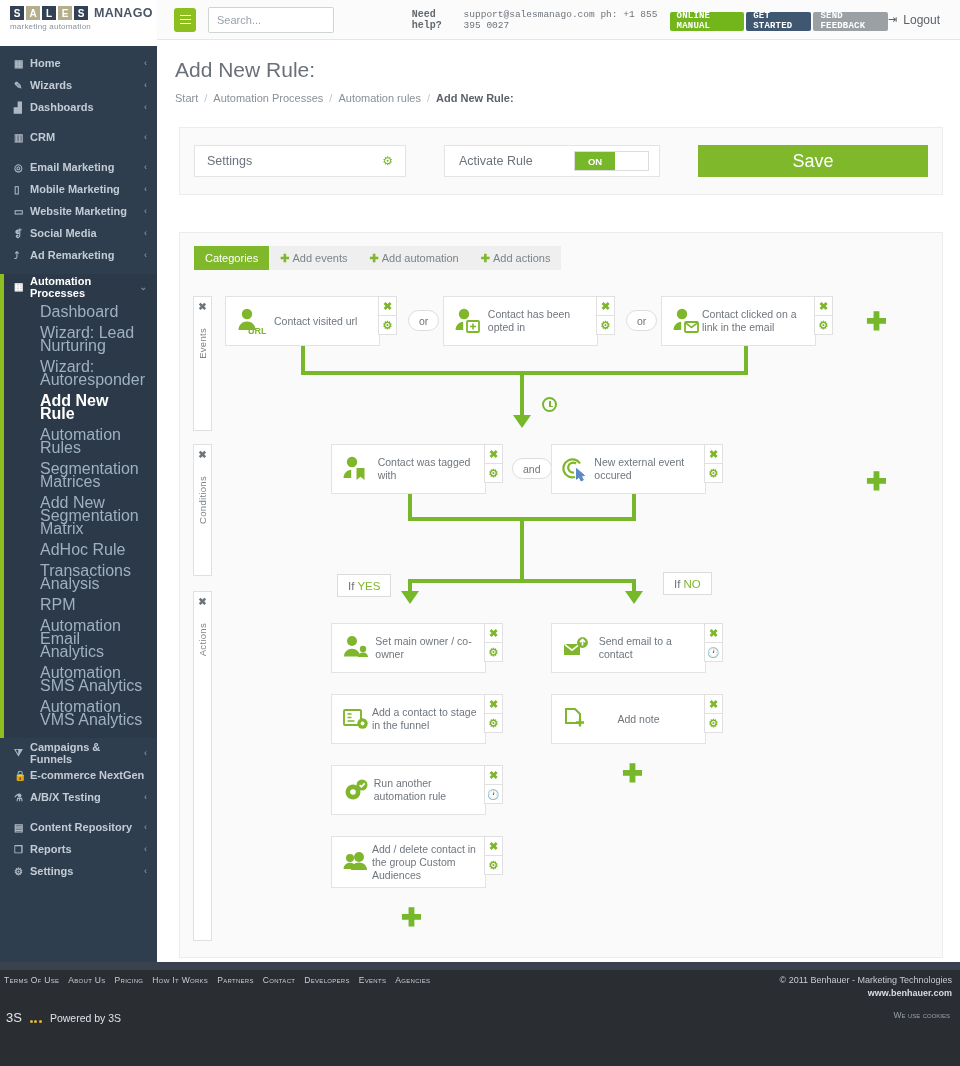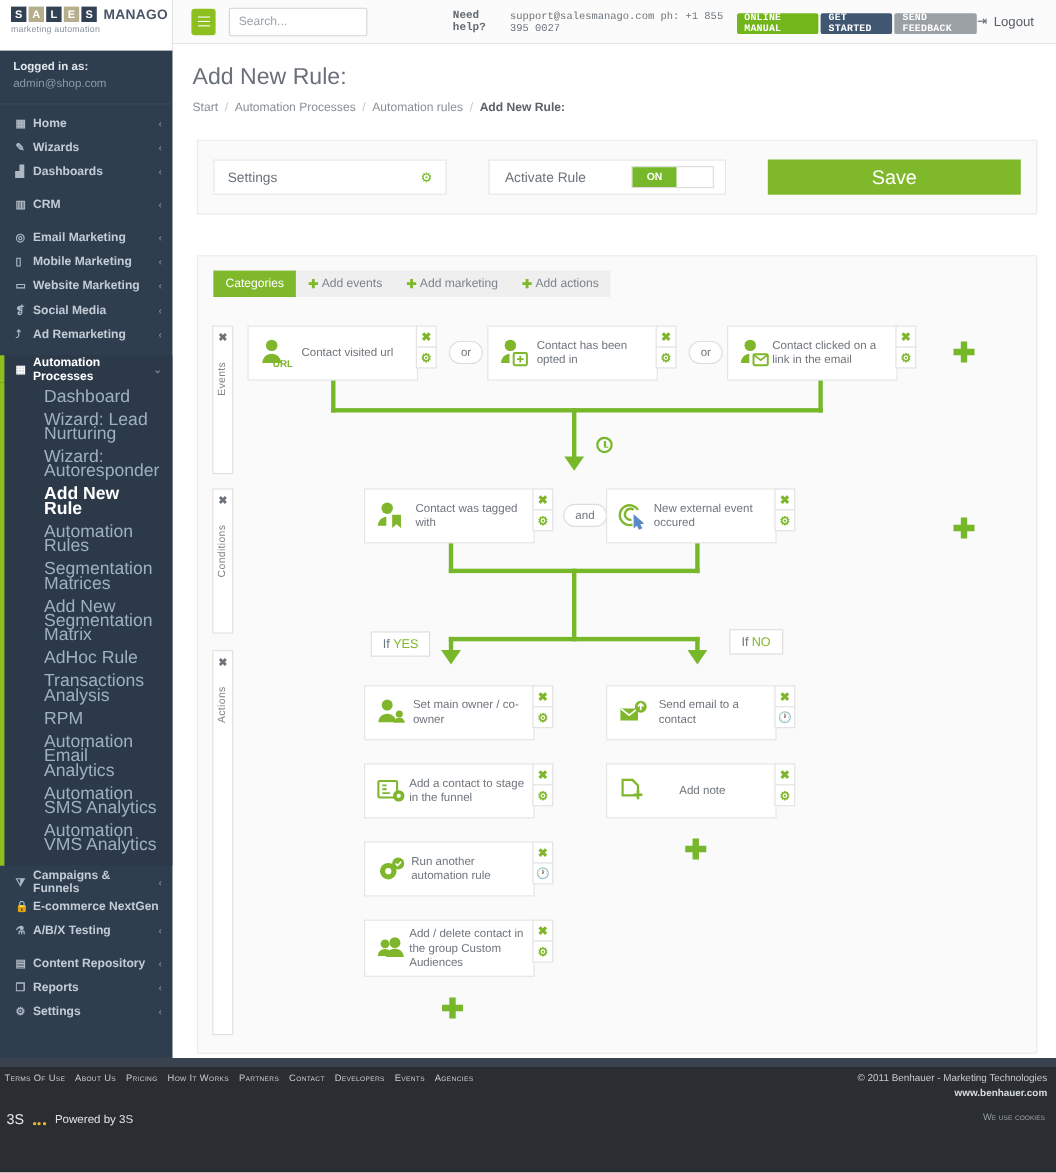--- a/index.html
+++ b/index.html
@@ -256,24 +256,20 @@
           <span class="lg-tan">A</span>
           <span class="lg-dark">L</span>
           <span class="lg-tan">E</span>
           <span class="lg-dark">S</span>
         </div>
         <div class="logo-word">MANAGO</div>
       </div>
       <div class="logo-sub">marketing automation</div>
     </div>
 
-    <div class="logged-box">
-      <div class="logged-label">Logged in as:</div>
-      <div class="logged-user">admin@shop.com</div>
-    </div>
 
     <div class="nav">
       <div class="nav-item">
         <span class="ic">▦</span>
         <span class="lbl">Home</span>
         <span class="chev">‹</span>
       </div>
       <div class="nav-item">
         <span class="ic">✎</span>
         <span class="lbl">Wizards</span>
@@ -429,21 +425,21 @@
       <div class="tabbar">
         <div class="tab sel">
           <span>Categories</span>
         </div>
         <div class="tab">
           <span class="plus">✚</span>
           <span>Add events</span>
         </div>
         <div class="tab">
           <span class="plus">✚</span>
-          <span>Add marketing</span>
+          <span>Add automation</span>
         </div>
         <div class="tab">
           <span class="plus">✚</span>
           <span>Add actions</span>
         </div>
       </div>
 
       <div class="vhandle" style="left:13px; top:63px; height:135px;">
         <span class="x">✖</span>
         <span class="vtxt">Events</span>

